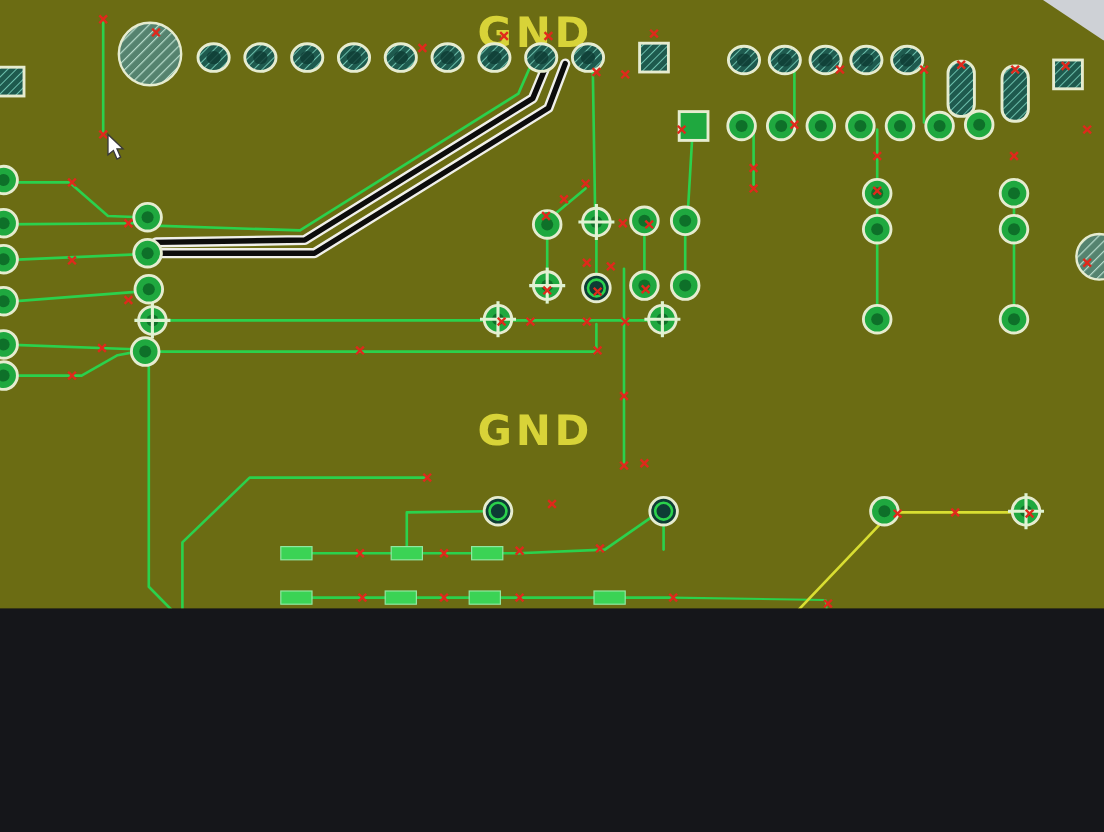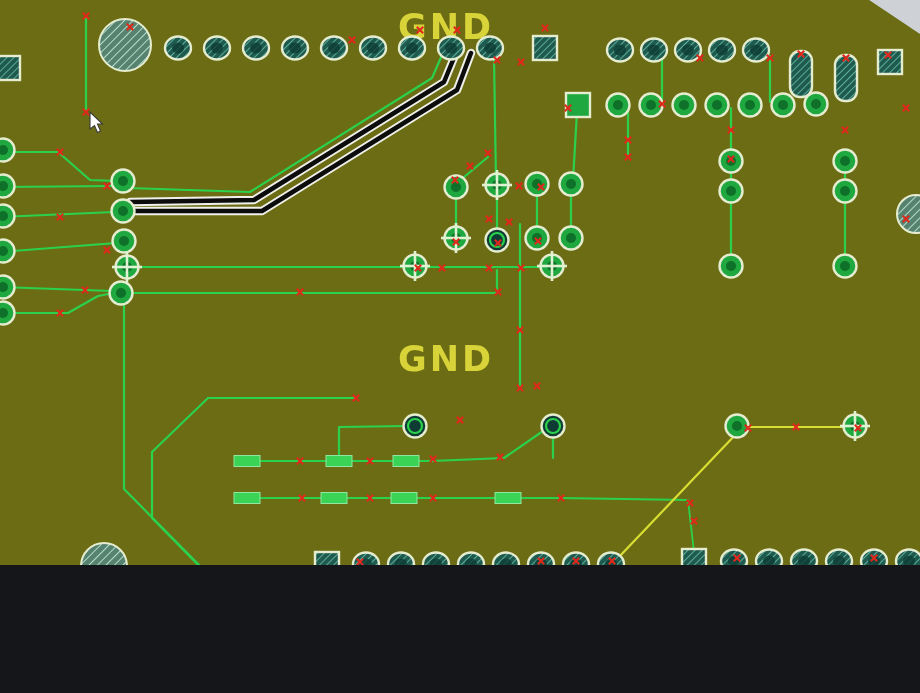--- a/index.html
+++ b/index.html
@@ -1,16 +1,16 @@
 <!DOCTYPE html>
 <html><head>
 <meta charset="utf-8">
 <style>
   html,body{margin:0;padding:0;background:#15161a;font-family:"DejaVu Sans",sans-serif;}
-  .stage{position:relative;width:920px;height:565px;overflow:hidden;background:#6b6c13;}
+  .stage{position:relative;width:920px;height:507px;overflow:hidden;background:#6b6c13;}
   #pcb-svg{display:block;position:absolute;top:0;left:0;}
   .gnd-text{font-family:"DejaVu Sans",sans-serif;font-weight:bold;font-size:35px;letter-spacing:3px;opacity:.92;}
   .bezel{position:absolute;left:0;top:614px;width:920px;height:64px;
          background:linear-gradient(#f0f1f3 0%,#dfe1e5 40%,#c4c7cd 100%);}
   .bezel-shadow{position:absolute;left:0;top:678px;width:920px;height:15px;
          background:linear-gradient(#7a808c,#23262c);}
   .corner-glare{position:absolute;top:0;right:0;width:62px;height:34px;background:#ced1d6;
          clip-path:polygon(18% 0,100% 0,100% 100%);}
 </style>
 </head>

